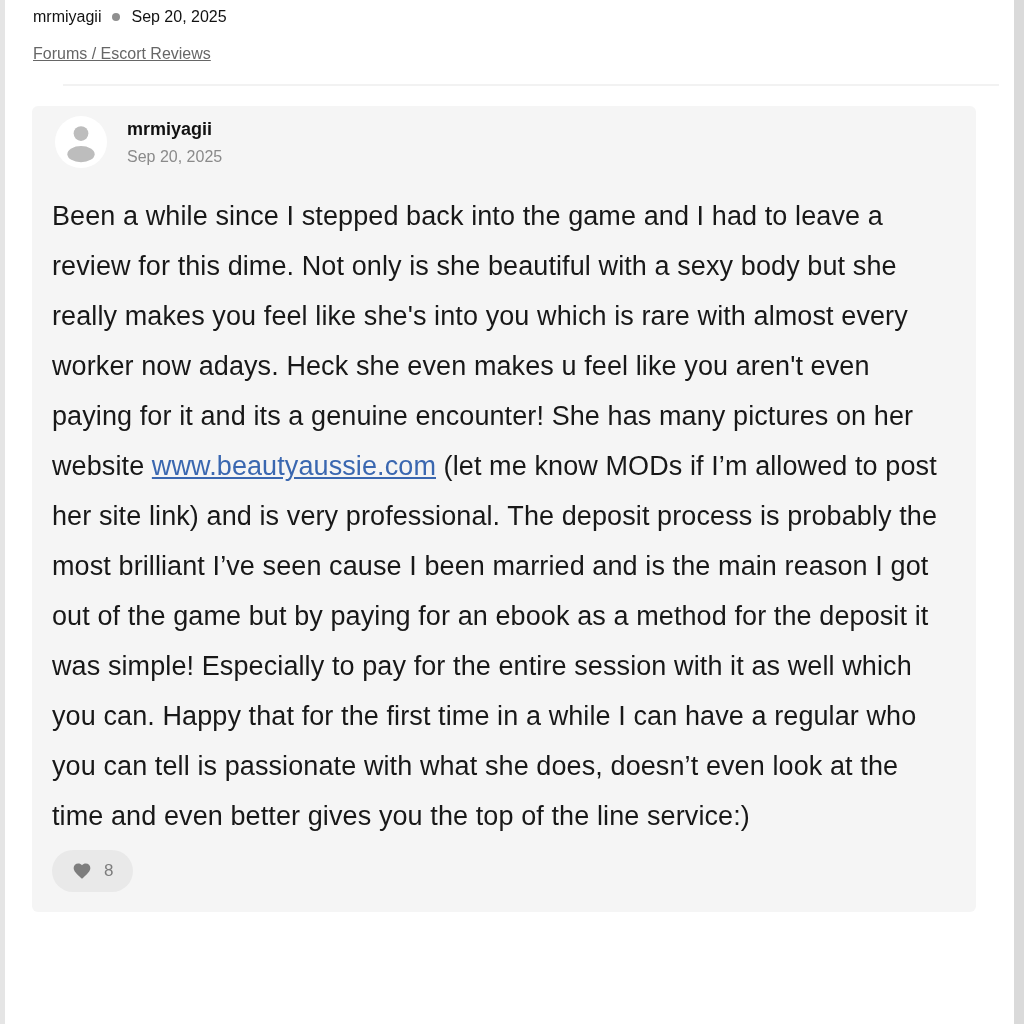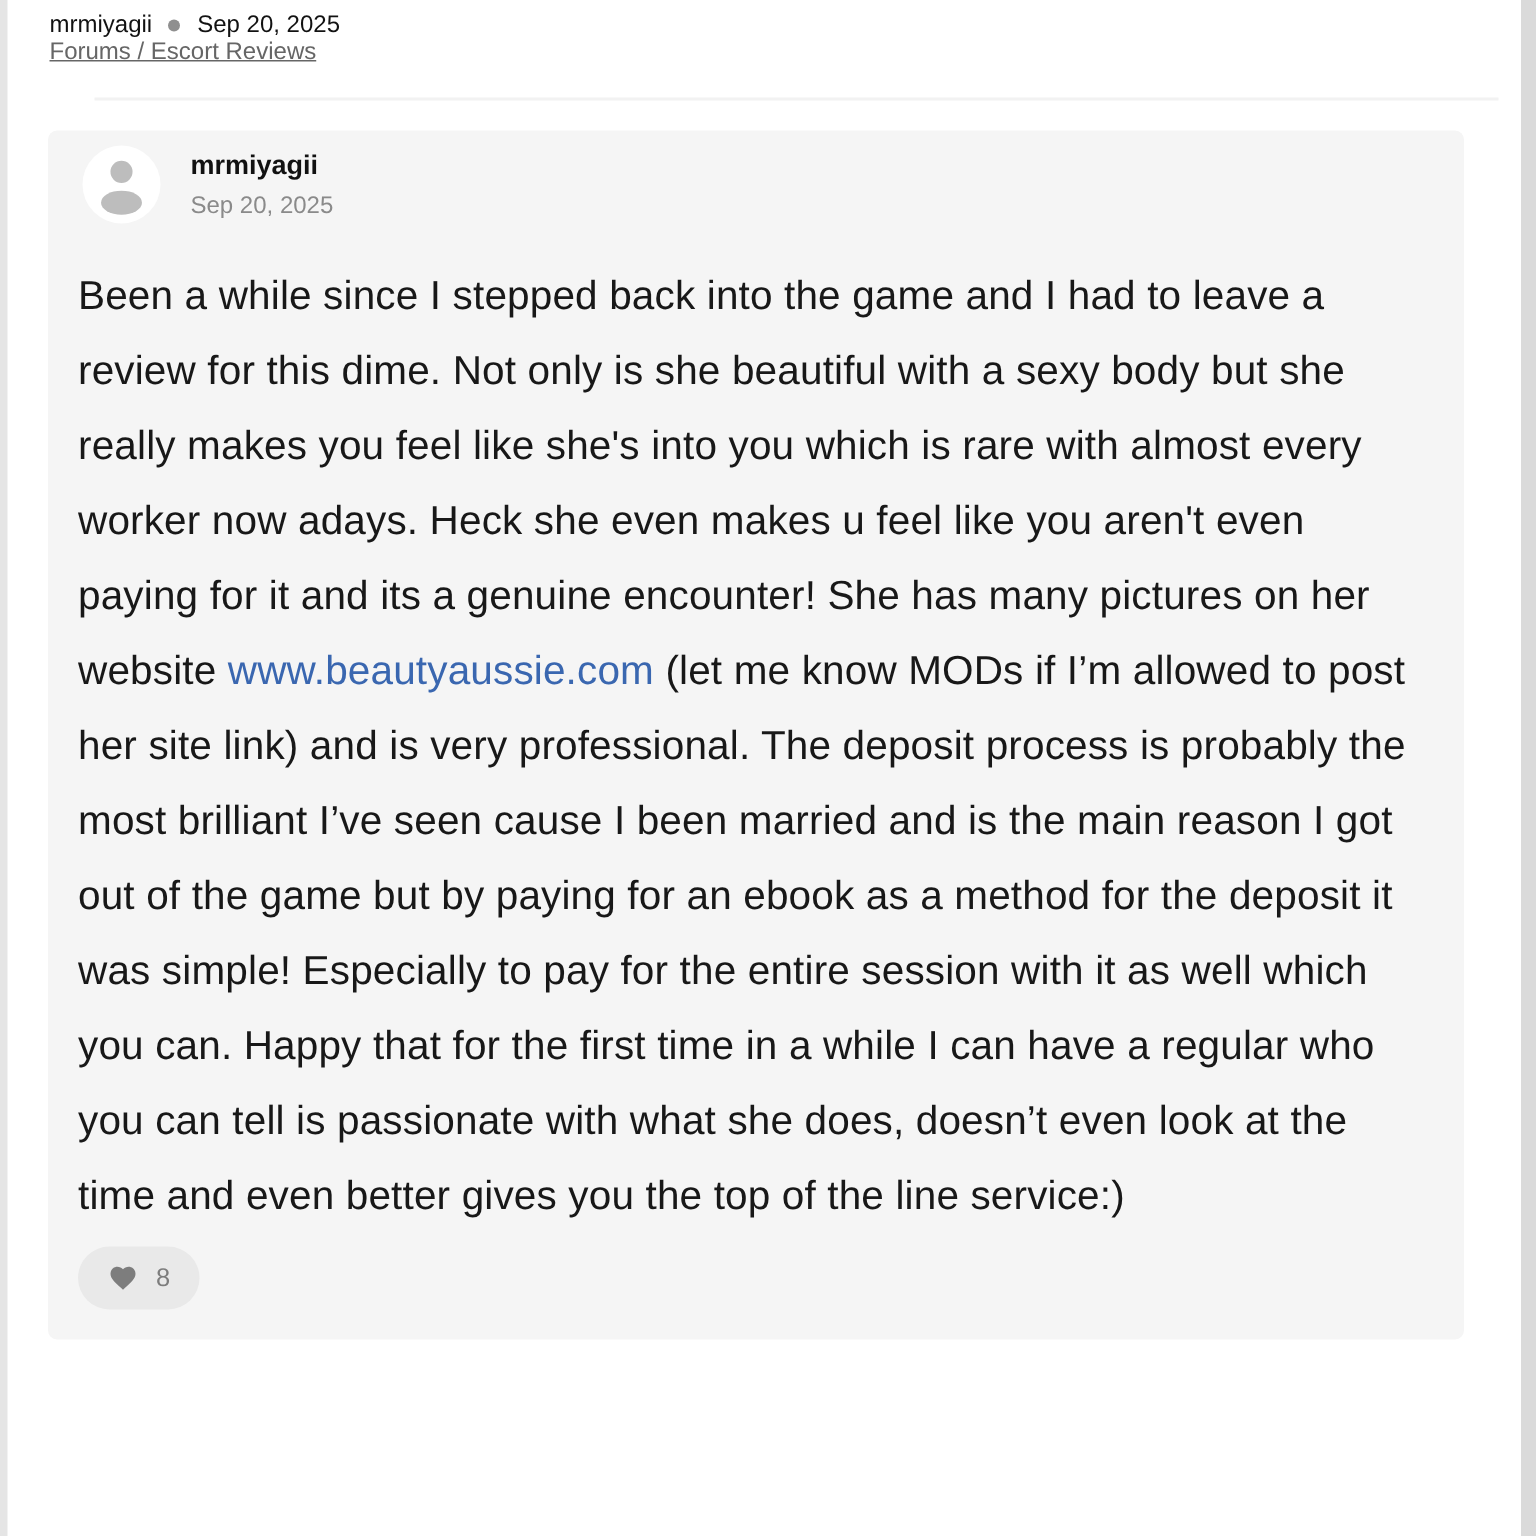--- a/index.html
+++ b/index.html
@@ -13,21 +13,21 @@
   }
   .edge { position: absolute; top: 0; bottom: 0; }
   .edge-left  { left: 0;  width: 5px;  background: #e5e5e5; }
   .edge-right { right: 0; width: 10px; background: #dadada; }
 
   .thread-header { padding: 8px 0 0 33px; }
   .meta-row { display: flex; align-items: center; gap: 11px; font-size: 16px; color: #121212; }
   .meta-author { cursor: pointer; }
   .dot { width: 8px; height: 8px; border-radius: 50%; background: #8f8f8f; display: inline-block; }
   .breadcrumb {
-    display: inline-block; 
+    display: inline-block; margin-top: 19px;
     font-size: 16px; color: #666666;
     text-decoration: underline; cursor: pointer;
   }
   .divider { margin: 21px 25px 0 30px; border-top: 2px solid #f2f2f2; }
 
   .post-card {
     margin: 20px 0 0 32px;
     width: 944px;
     background: #f5f5f5;
     border-radius: 6px;
@@ -44,20 +44,21 @@
 
   .post-body {
     margin: 23px 0 0 0;
     font-size: 27px;
     line-height: 50px;
     color: #181818;
     letter-spacing: 0.1px;
   }
   .post-body a {
     color: #3a67b0;
+    text-decoration: underline;
     overflow-wrap: anywhere;
     cursor: pointer;
   }
 
   .actions { display: flex; gap: 17px; margin-top: 9px; }
   .pill {
     display: inline-flex; align-items: center; gap: 12px;
     height: 42px; padding: 0 20px;
     border: none; border-radius: 21px;
     background: #e9e9e9;

